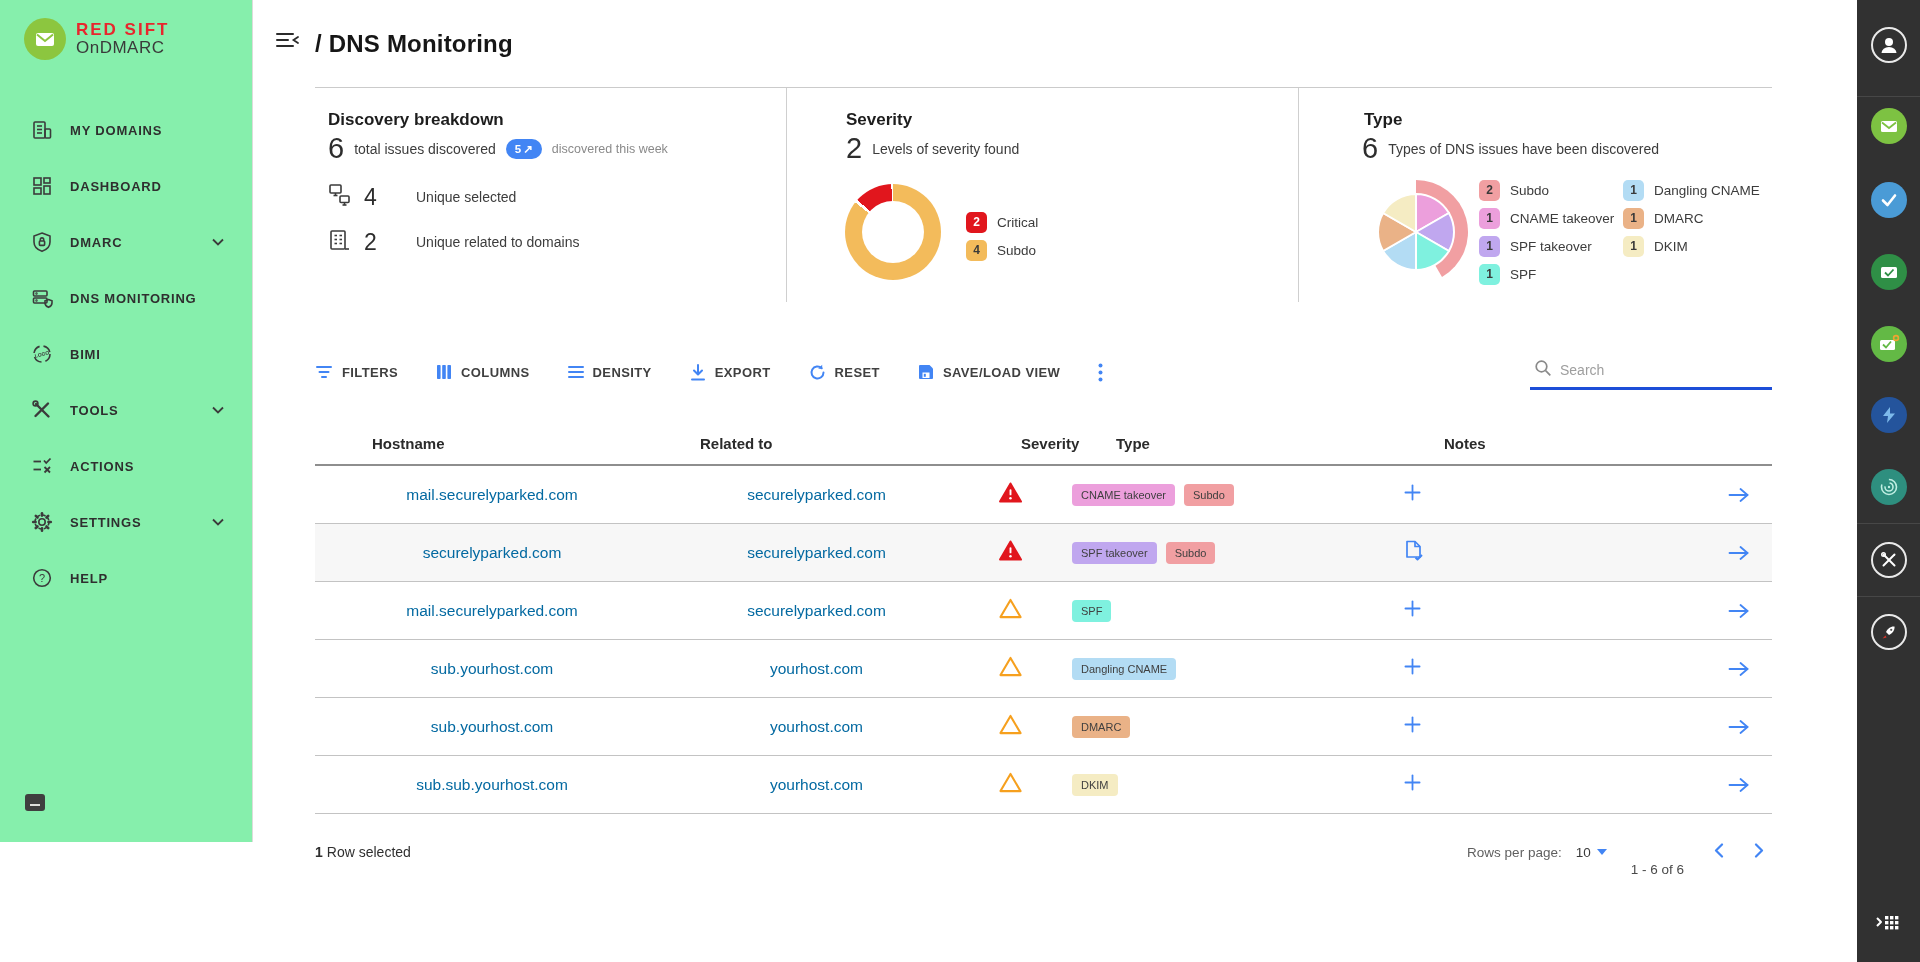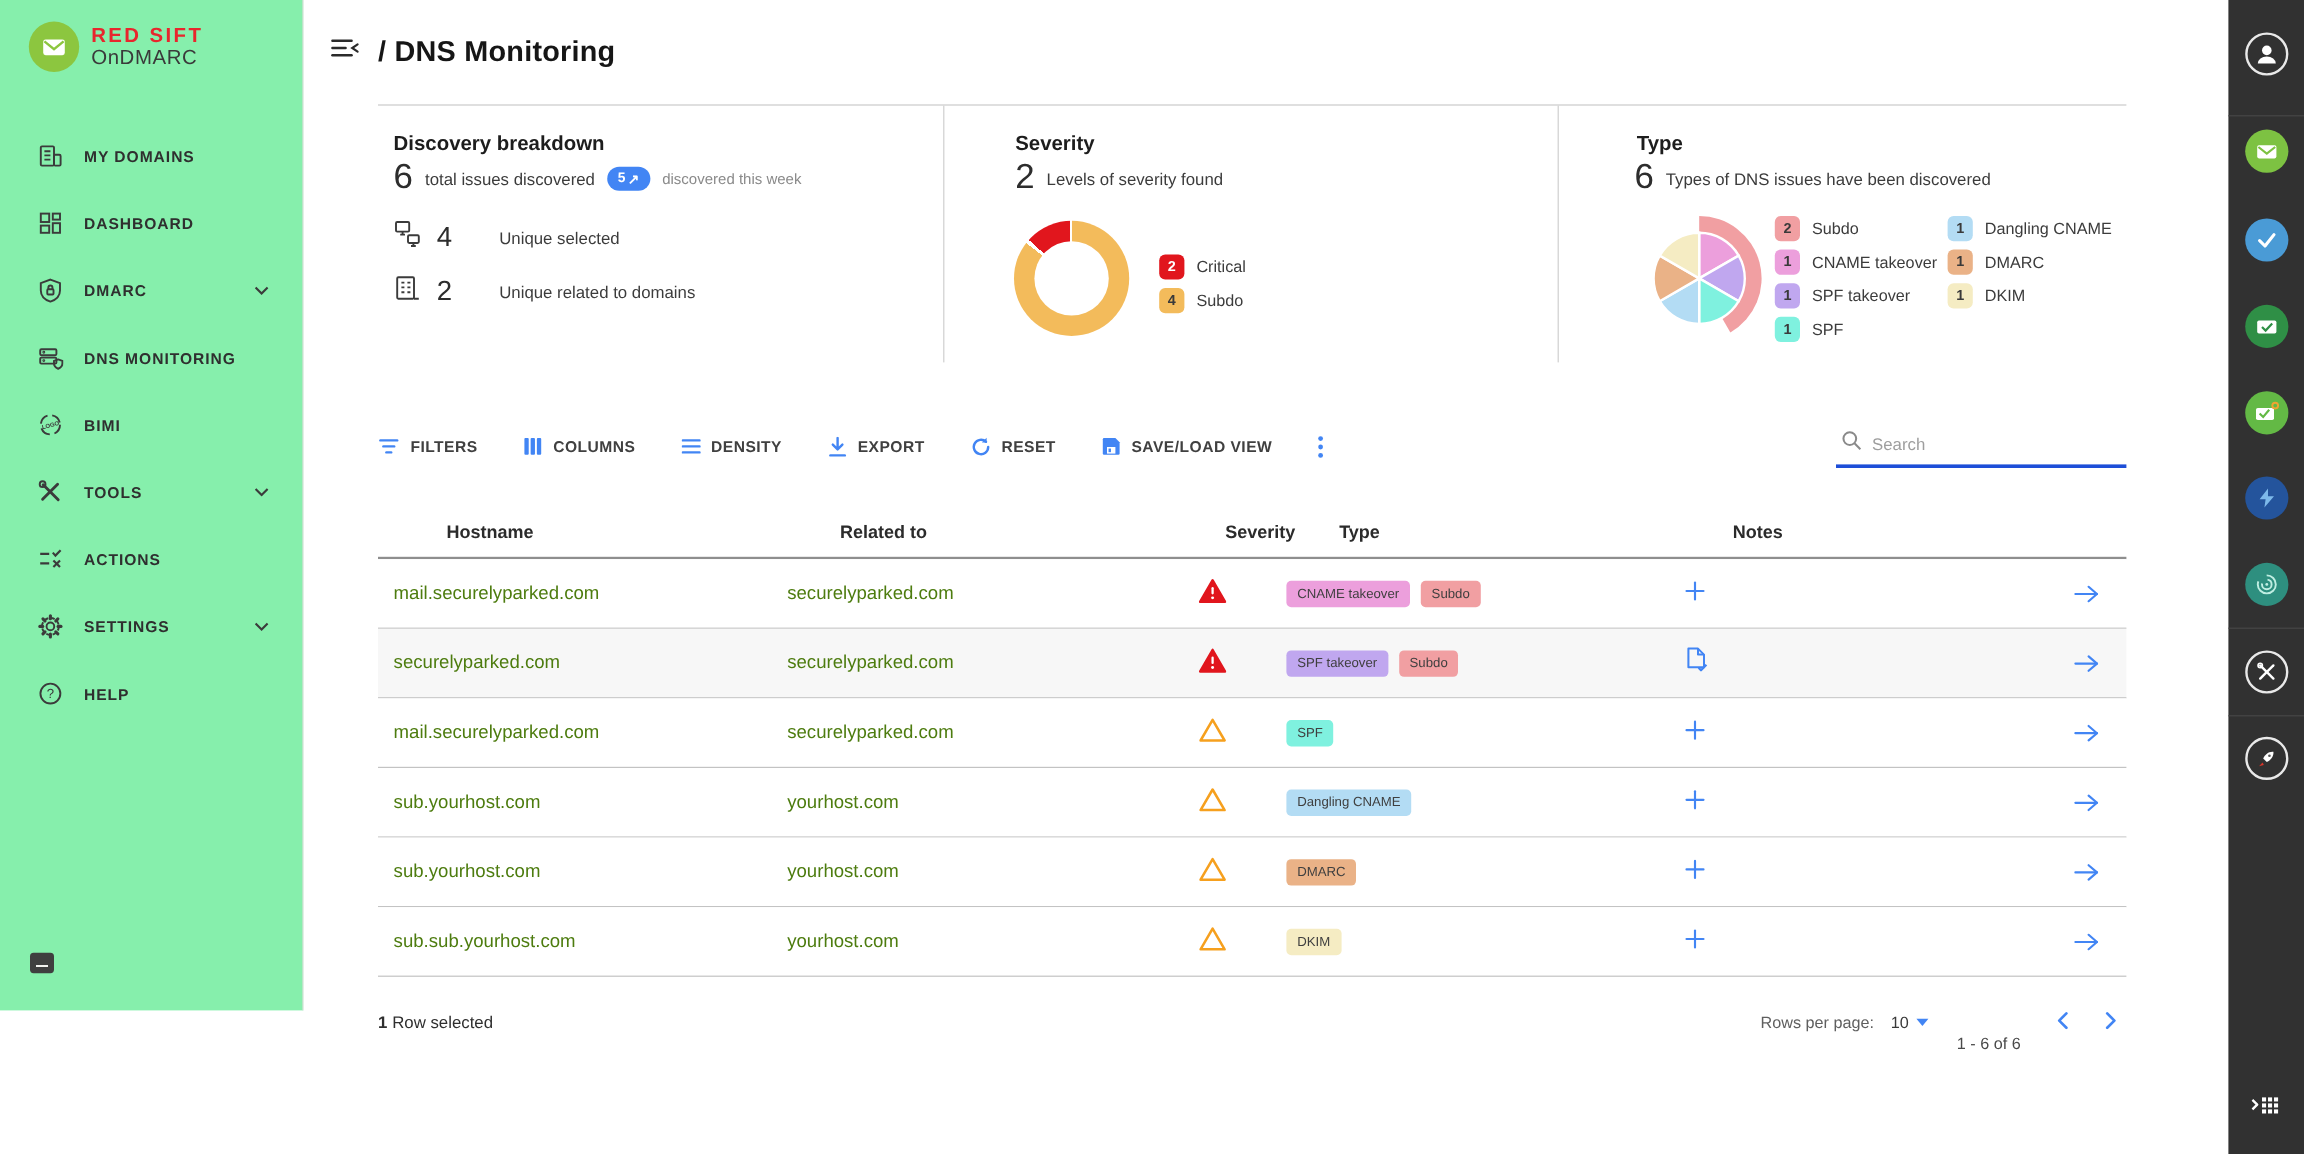--- a/index.html
+++ b/index.html
@@ -74,21 +74,21 @@
   .search-wrap input::placeholder { color:#9e9e9e; }
 
   
   .table { margin-top:28px; }
   .trow { display:grid; grid-template-columns:328px 321px 95px 328px 290px 1fr;
     padding-left:13px; align-items:center; }
   .thead { height:44px; border-bottom:2px solid #8e8e8e; }
   .th { font-size:15px; font-weight:700; color:#2b2b2b;margin-left:44px; }
   .tbody-row { height:58px; border-bottom:1px solid #c3c3c3; background:#fff; }
   .tbody-row.selected { background:#f7f7f7; }
-  .td { font-size:15.5px; color:#4d7c0f; }
+  .td { font-size:15.5px; color:#0369a1;text-align:center; }
   .sev-cell { display:flex; justify-content:center; padding-right:28px; }
   .chips { display:flex; gap:9px; }
   .chip { font-size:11px; color:#3f3f3f; padding:5px 9px; border-radius:4px; white-space:nowrap; }
   .note-cell { padding-left:4px; }
   .arrow-cell { display:flex; justify-content:flex-end; padding-right:22px; }
   .icon-btn { cursor:pointer; display:inline-flex; }
 
   
   .tfoot { margin-top:20px; height:36px; display:flex; align-items:center; }
   .sel-text { font-size:14px; color:#2f2f2f; }

